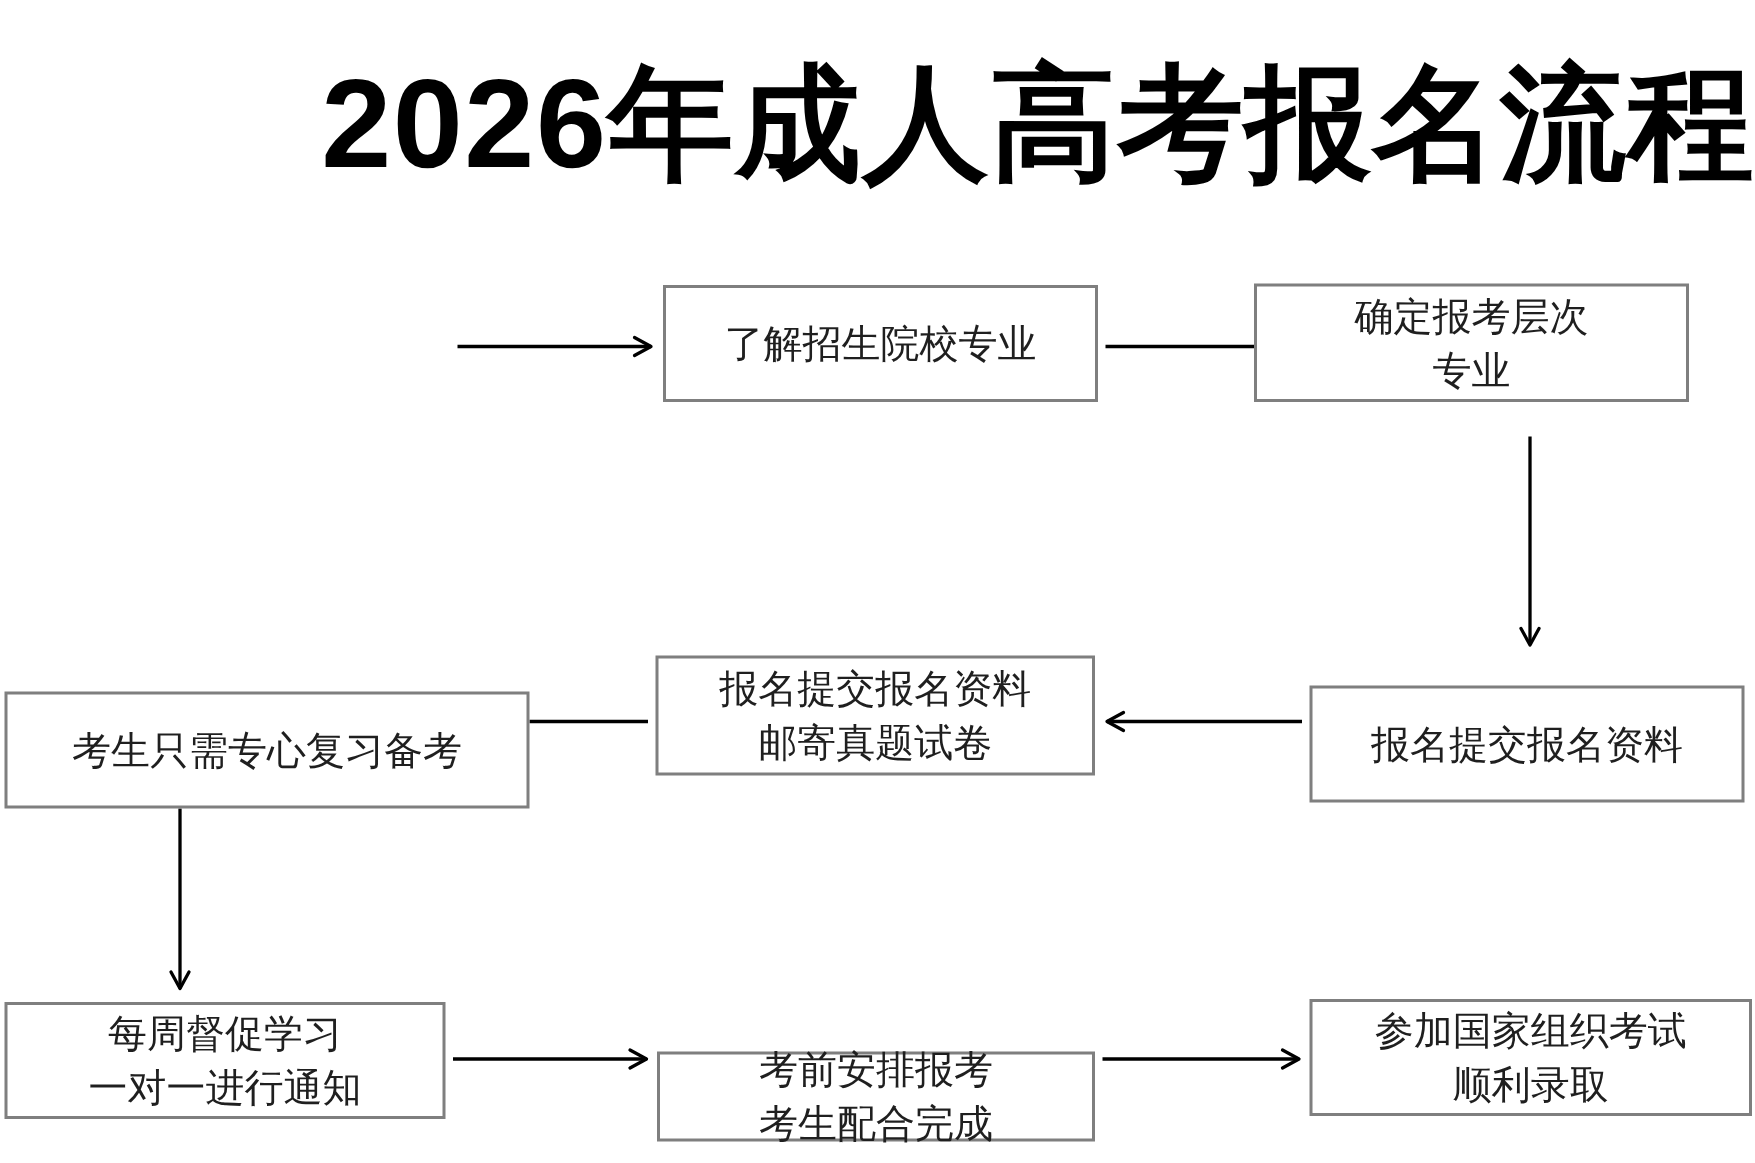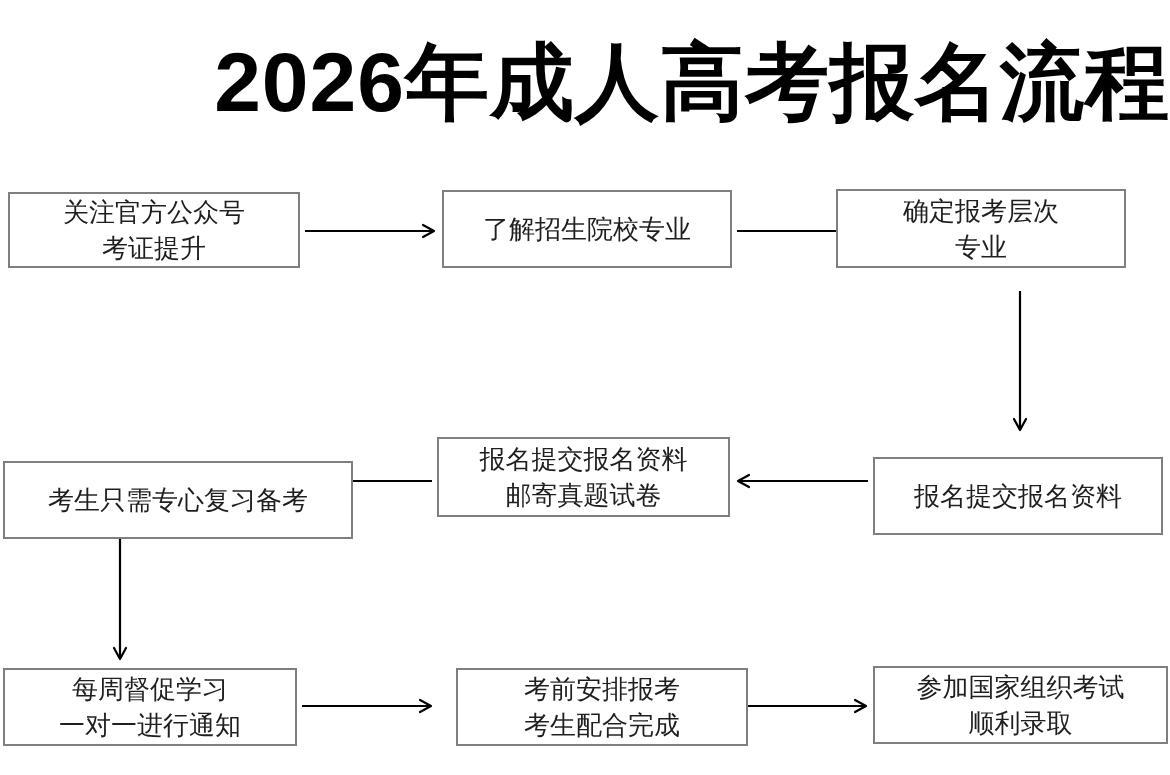--- a/index.html
+++ b/index.html
@@ -48,21 +48,21 @@
     pointer-events: none;
   }
   
   .b1 { left: 8px;   top: 192px; width: 292px; height: 76px; }
   .b2 { left: 442px; top: 190px; width: 290px; height: 78px; }
   .b3 { left: 836px; top: 189px; width: 290px; height: 79px; }
   .b4 { left: 873px; top: 457px; width: 290px; height: 78px; }
   .b5 { left: 437px; top: 437px; width: 293px; height: 80px; }
   .b6 { left: 3px;   top: 461px; width: 350px; height: 78px; }
   .b7 { left: 3px;   top: 668px; width: 294px; height: 78px; text-align: right; }
-  .b8 { left: 438px; top: 668px; width: 292px; height: 78px; margin-left: 18px; }
+  .b8 { left: 438px; top: 701px; width: 292px; height: 60px; }
   .b9 { left: 873px; top: 666px; width: 295px; height: 78px; }
 </style>
 </head>
 <body>
 
 <div class="canvas">
 
   <div class="title">2026年成人高考报名流程</div>
 
   <svg class="arrow-layer" width="1170" height="775" viewBox="0 0 1170 775" xmlns="http://www.w3.org/2000/svg">
@@ -76,24 +76,20 @@
       <line x1="737" y1="231" x2="866" y2="231" marker-end="url(#arrowhead)"></line>
       <line x1="1020" y1="291" x2="1020" y2="430" marker-end="url(#arrowhead)"></line>
       <line x1="868" y1="481" x2="738" y2="481" marker-end="url(#arrowhead)"></line>
       <line x1="432" y1="481" x2="304" y2="481" marker-end="url(#arrowhead)"></line>
       <line x1="120" y1="524" x2="120" y2="659" marker-end="url(#arrowhead)"></line>
       <line x1="302" y1="706" x2="431" y2="706" marker-end="url(#arrowhead)"></line>
       <line x1="735" y1="706" x2="866" y2="706" marker-end="url(#arrowhead)"></line>
     </g>
   </svg>
 
-  <div class="flow-box b1">
-    <span>关注官方公众号</span>
-    <span>考证提升</span>
-  </div>
 
   <div class="flow-box b2">
     <span>了解招生院校专业</span>
   </div>
 
   <div class="flow-box b3">
     <span>确定报考层次</span>
     <span>专业</span>
   </div>
 

